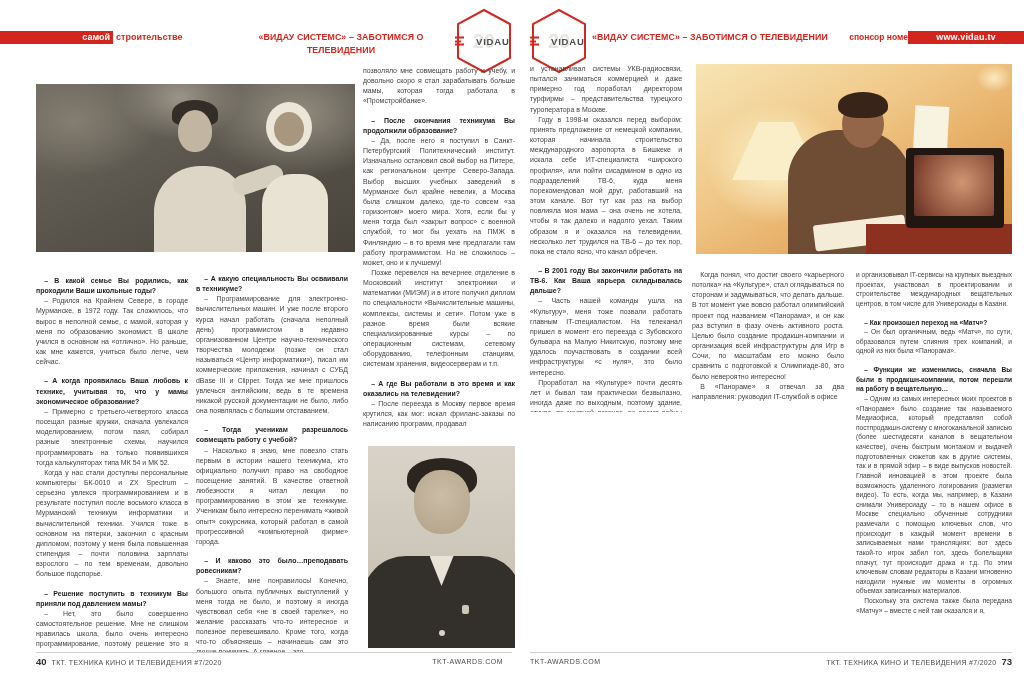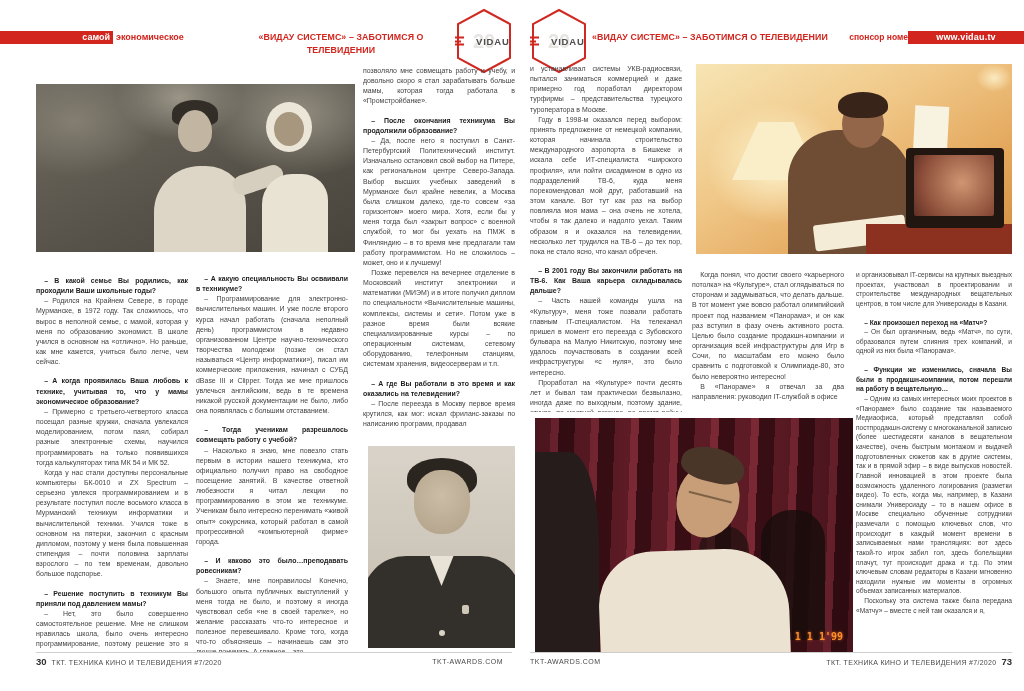--- a/index.html
+++ b/index.html
@@ -104,21 +104,21 @@
   .p4-date{right:10px;bottom:10px;font-family:"DejaVu Sans Mono",monospace;font-size:10px;font-weight:700;
       color:#ff8e2e;text-shadow:0 0 3px rgba(255,120,30,.8);}
 </style>
 </head>
 <body>
 
 <div class="page page-l">
   <div class="band band-l">
     <span>самой</span>
   </div>
-  <div class="tag-rest">экономическое</div>
+  <div class="tag-rest">строительстве</div>
   <div class="head-title" style="left:228px;width:226px;text-align:center;">«ВИДАУ СИСТЕМС» – ЗАБОТИМСЯ О ТЕЛЕВИДЕНИИ</div>
 
   <div class="logo" style="left:455px;">
     <svg viewBox="0 0 58 66">
       <polygon points="29,2 55,16 55,50 29,64 3,50 3,16"></polygon>
     </svg>
     <div class="logo-num">20</div>
     <div class="logo-row">
       <div class="logo-bars">
           <i></i>
@@ -169,21 +169,21 @@
     <div class="p2-hair"></div>
     <div class="p2-face"></div>
     <div class="p2-jacket"></div>
     <div class="p2-shirtv"></div>
     <div class="p2-badge"></div>
     <div class="p2-btn"></div>
   </div>
 
   <div class="rule" style="left:36px;top:652px;width:476px;"></div>
   <div class="footer" style="left:36px;top:656px;">
-    <span class="pagenum">30</span>
+    <span class="pagenum">40</span>
     <span class="journal">ТКТ. ТЕХНИКА КИНО И ТЕЛЕВИДЕНИЯ #7/2020</span>
   </div>
   <div class="site" style="right:9px;top:658px;">TKT-AWARDS.COM</div>
 </div>
 
 <div class="page page-r">
   <div class="logo" style="left:18px;">
     <svg viewBox="0 0 58 66">
       <polygon points="29,2 55,16 55,50 29,64 3,50 3,16"></polygon>
     </svg>
@@ -232,30 +232,20 @@
     </div>
   <div class="col tight" style="left:344px;top:270px;height:382px;">
       <p class="para cont">и организовывал IT-сервисы на крупных выездных проектах, участвовал в проектировании и строительстве международных вещательных центров, в том числе для Универсиады в Казани.</p>
       <p class="para q">– Как произошел переход на «Матч»?</p>
       <p class="para a">– Он был органичным, ведь «Матч», по сути, образовался путем слияния трех компаний, и одной из них была «Панорама».</p>
       <p class="para q">– Функции же изменились, сначала Вы были в продакшн-компании, потом перешли на работу в вещательную…</p>
       <p class="para a">– Одним из самых интересных моих проектов в «Панораме» было создание так называемого Медиаофиса, который представлял собой постпродакшн-систему с многоканальной записью (более шестидесяти каналов в вещательном качестве), очень быстрым монтажом и выдачей подготовленных сюжетов как в другие системы, так и в прямой эфир – в виде выпусков новостей. Главной инновацией в этом проекте была возможность удаленного логирования (разметки видео). То есть, когда мы, например, в Казани снимали Универсиаду – то в нашем офисе в Москве специально обученные сотрудники размечали с помощью ключевых слов, что происходит в каждый момент времени в записываемых нами трансляциях: вот здесь такой-то игрок забил гол, здесь болельщики плачут, тут происходит драка и т.д. По этим ключевым словам редакторы в Казани мгновенно находили нужные им моменты в огромных объемах записанных материалов.</p>
       <p class="para a">Поскольку эта система также была передана «Матчу» – вместе с ней там оказался и я,</p>
     </div>
 
-  <div class="photo p4" style="left:23px;top:418px;width:318px;height:234px;">
-    <div class="p4-fig"></div>
-    <div class="p4-chair1"></div>
-    <div class="p4-chair2"></div>
-    <div class="p4-shirt"></div>
-    <div class="p4-head"></div>
-    <div class="p4-hair"></div>
-    <div class="p4-glasses"></div>
-    <div class="p4-date">1 1 1'99</div>
-  </div>
 
   <div class="rule" style="left:18px;top:652px;width:482px;"></div>
   <div class="site" style="left:18px;top:658px;">TKT-AWARDS.COM</div>
   <div class="footer" style="right:12px;top:656px;">
     <span class="journal">ТКТ. ТЕХНИКА КИНО И ТЕЛЕВИДЕНИЯ #7/2020</span>
     <span class="pagenum">73</span>
   </div>
 </div>
 
 </body></html>

